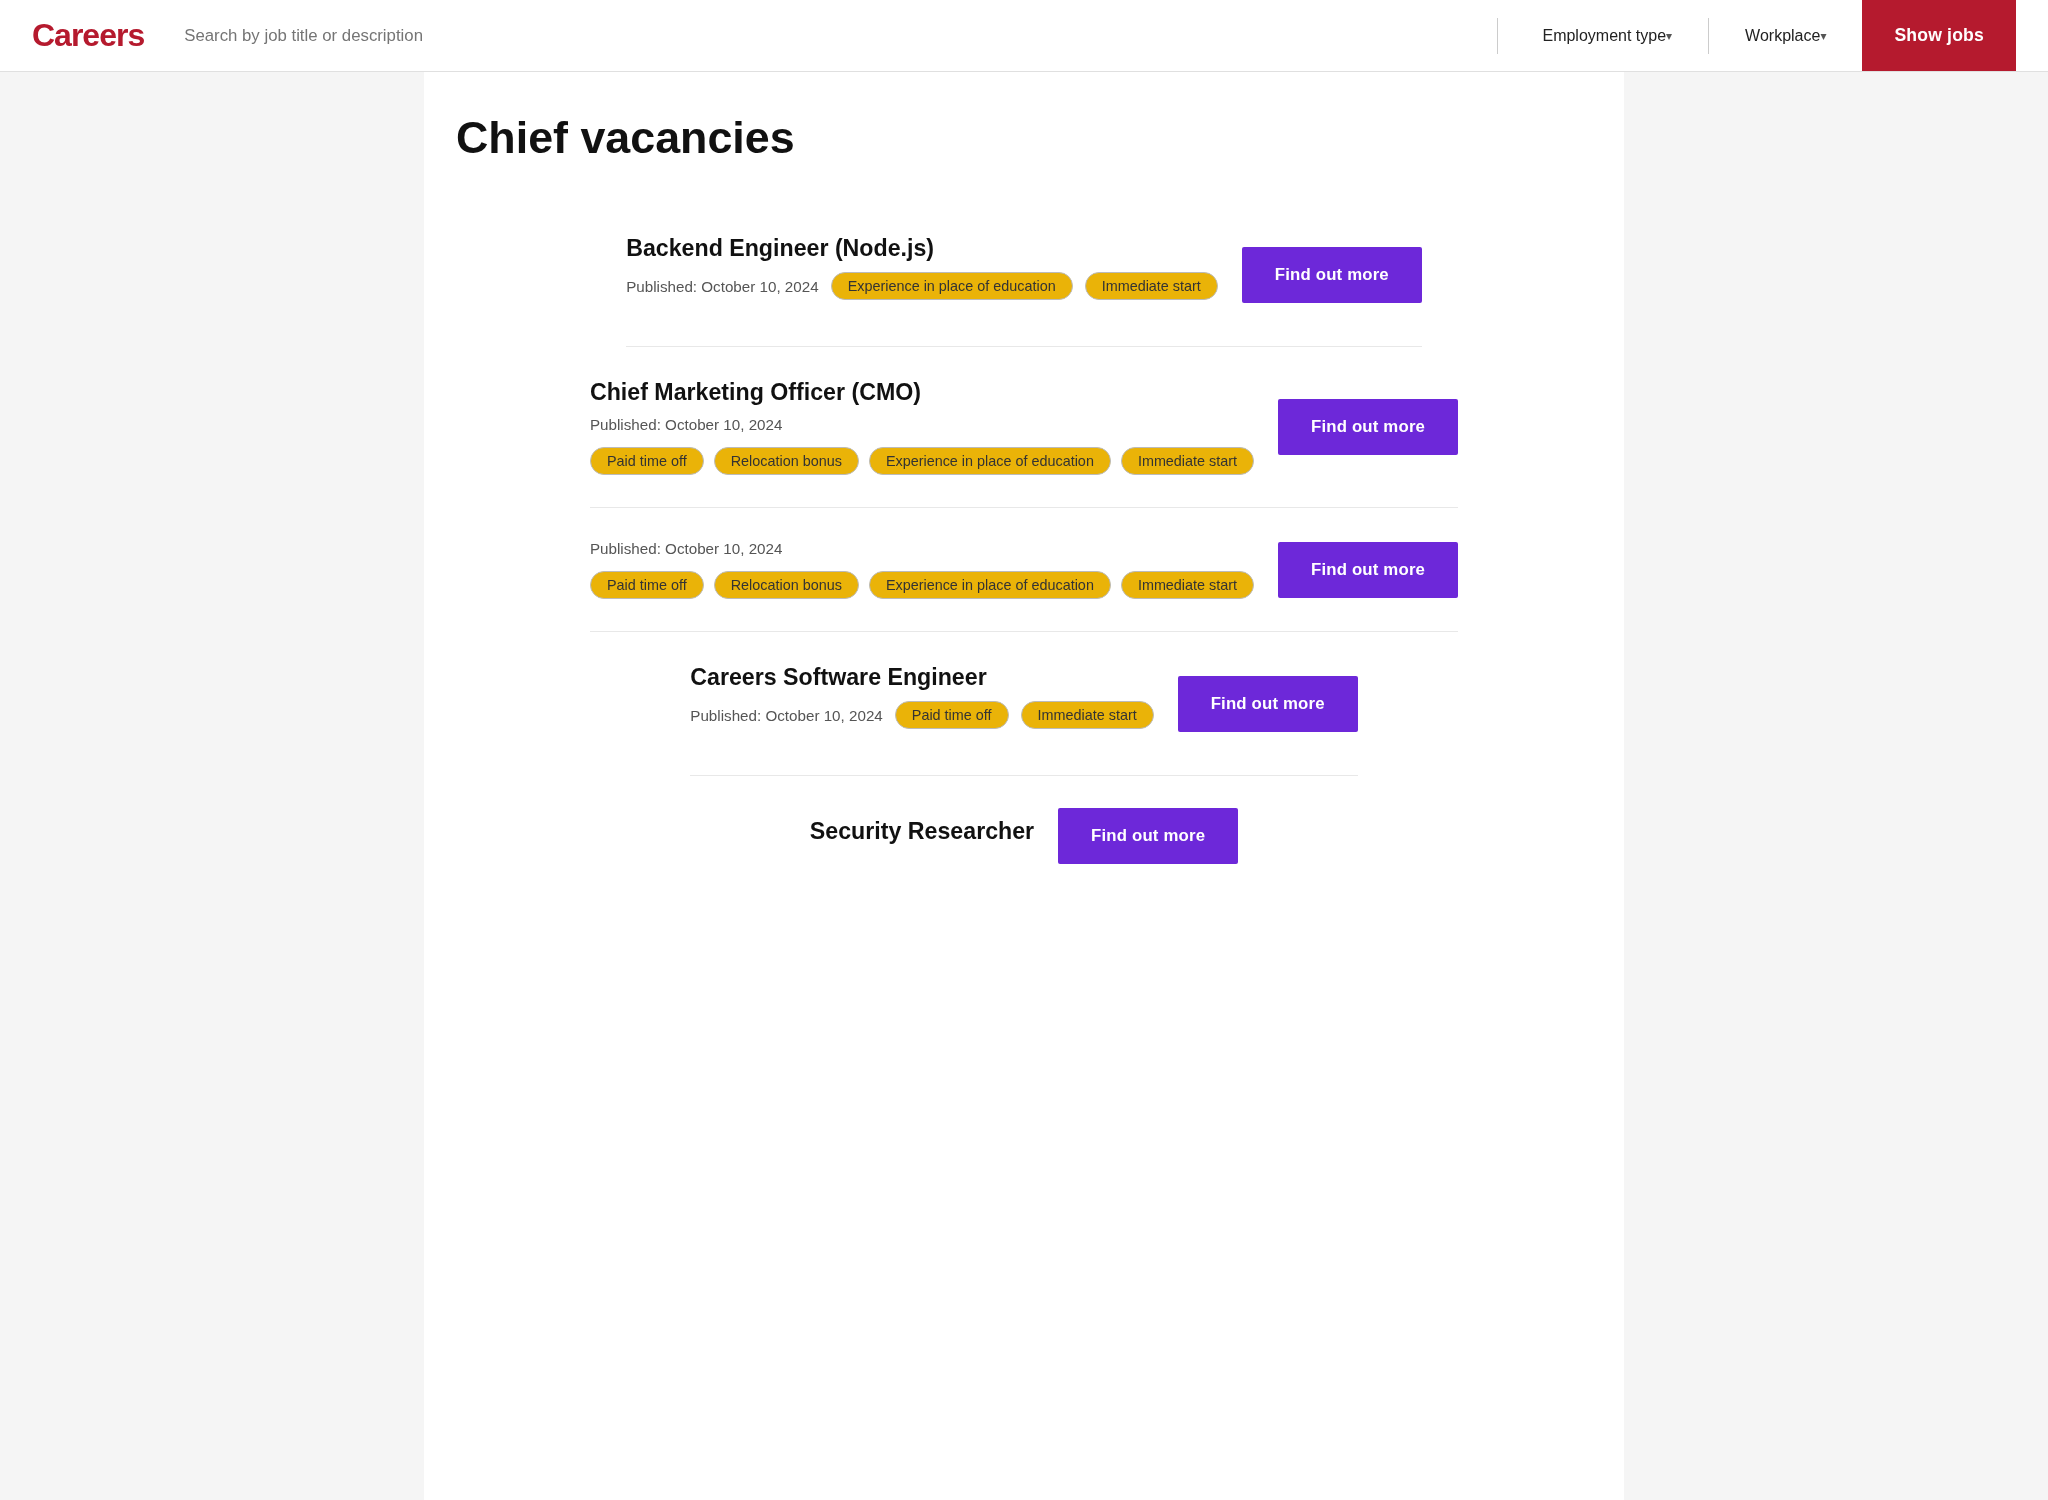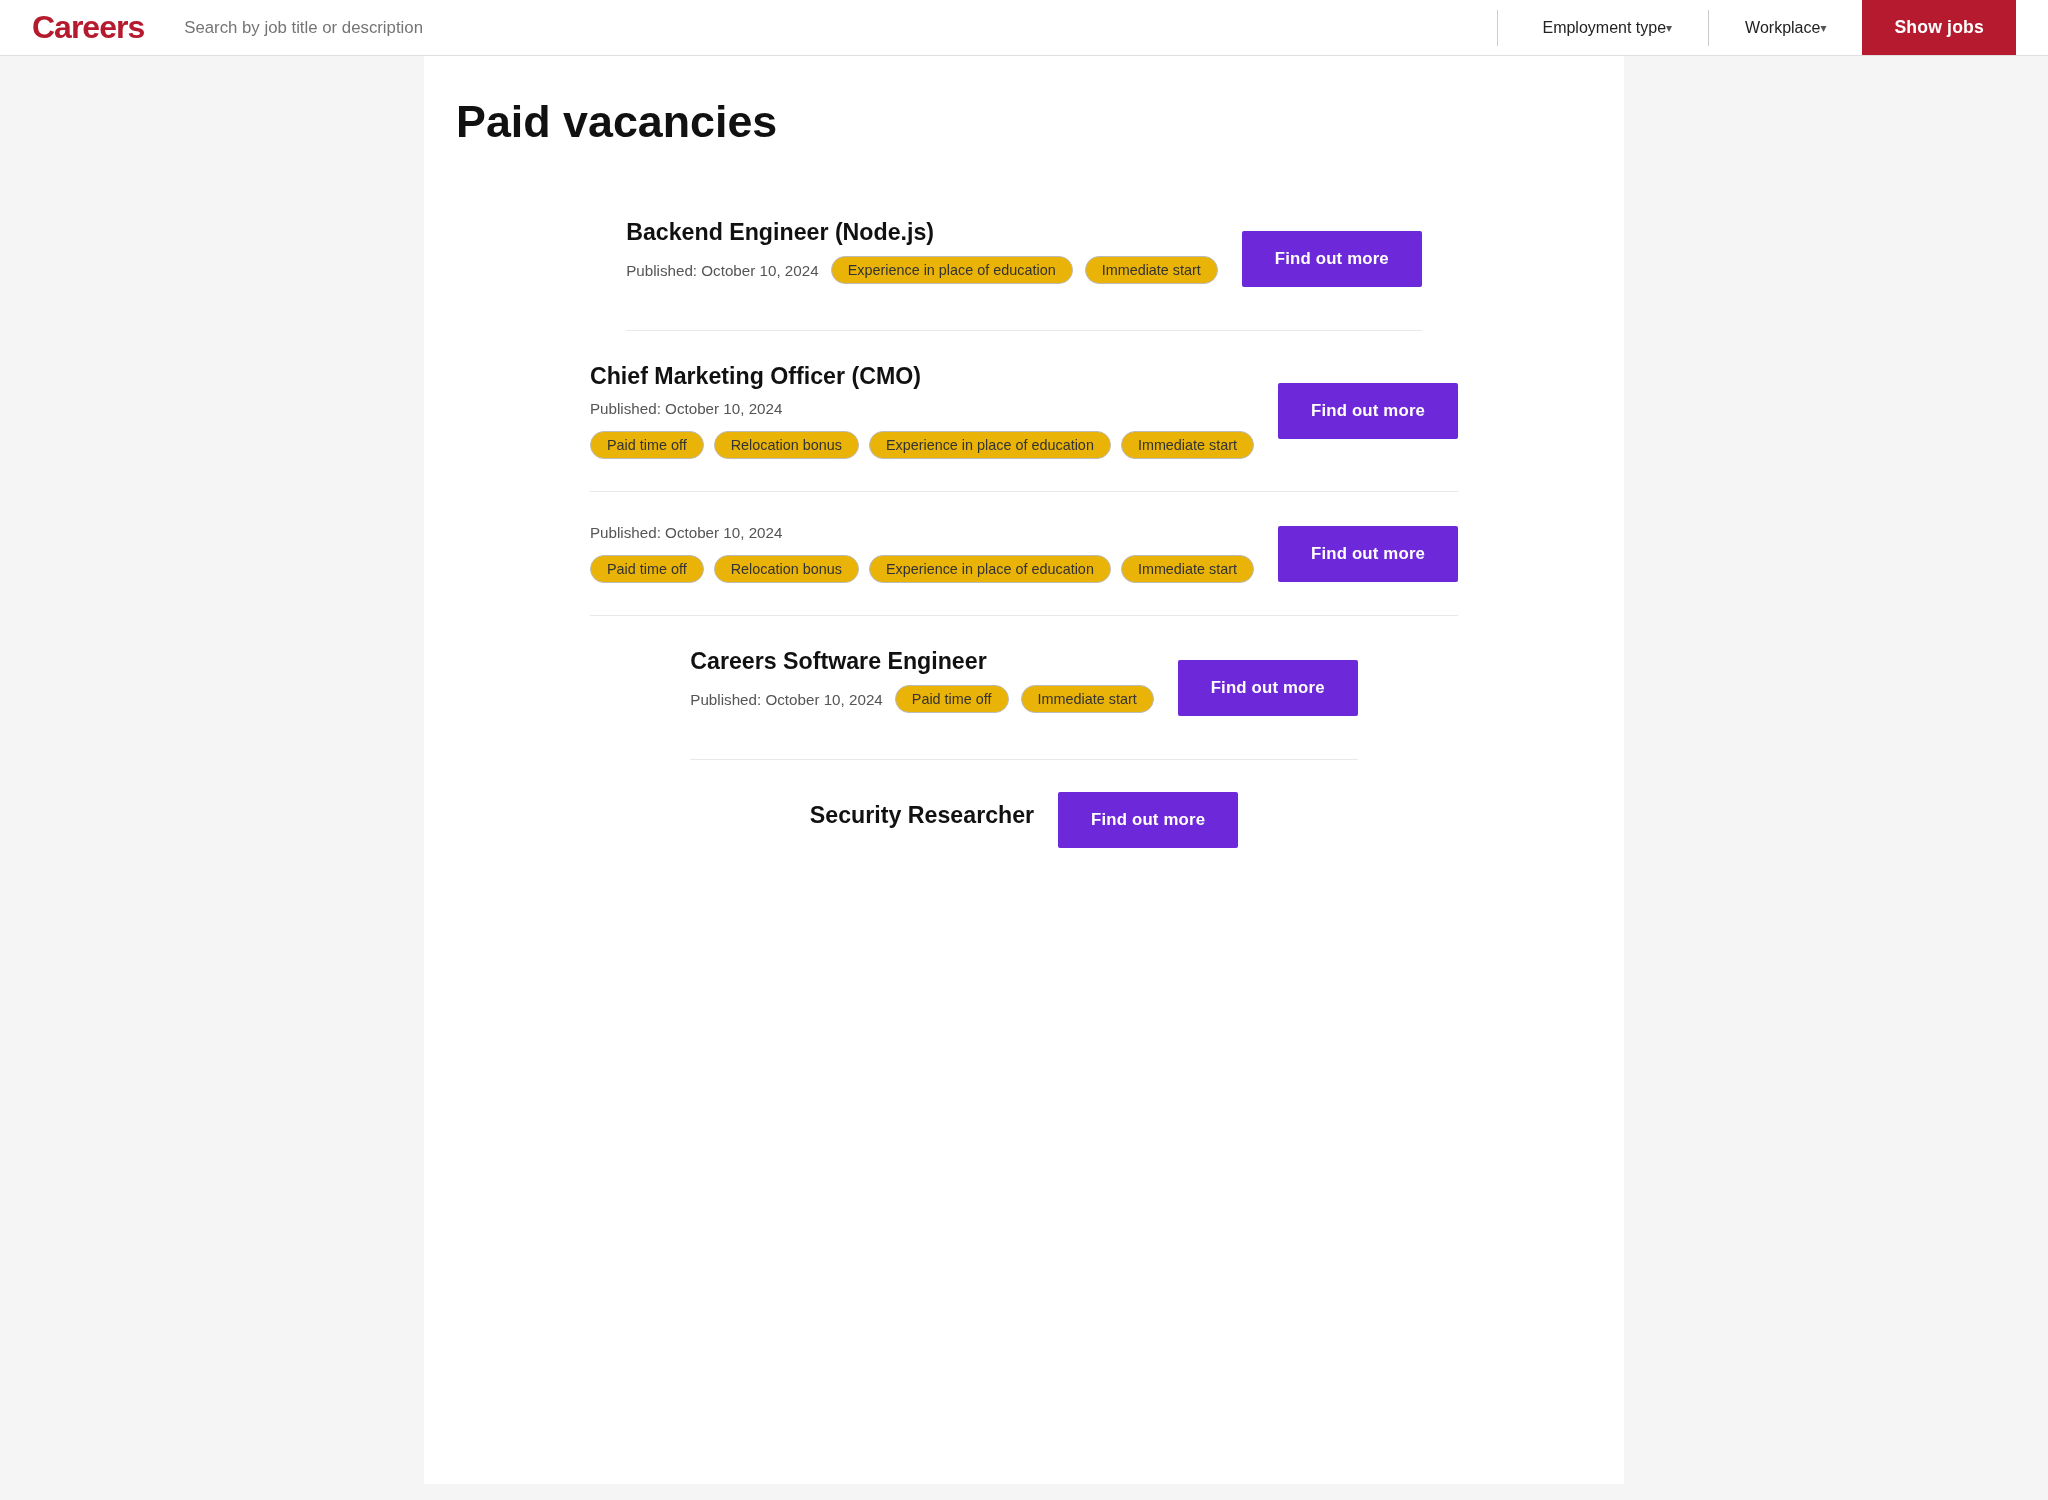--- a/index.html
+++ b/index.html
@@ -13,21 +13,21 @@
       background: #f5f5f5;
       color: #222;
     }
 
     
     header {
       background: #fff;
       display: flex;
       align-items: center;
       padding: 0 32px;
-      height: 56px;
+      height: 72px;
       border-bottom: 1px solid #e0e0e0;
       gap: 24px;
     }
 
     .logo {
       font-size: 2rem;
       font-weight: 900;
       color: #b51a2e;
       white-space: nowrap;
       letter-spacing: -1px;
@@ -199,21 +199,21 @@
   </button>
   <div class="filter-divider"></div>
   <button class="filter-btn">
     <span>Workplace</span>
     <span class="chevron">▾</span>
   </button>
   <button class="show-jobs-btn">Show jobs</button>
 </header>
 
 <main>
-  <h1 class="page-title">Paid vacancies</h1>
+  <h1 class="page-title">Chief vacancies</h1>
 
   <div class="job-list" id="job-list-container">
 
   <div class="job-item">
         <div class="job-info">
           <div class="job-title">Backend Engineer (Node.js)</div>
           <div class="job-meta">
             <span class="job-published">Published: October 10, 2024</span>
             <span class="tag">Experience in place of education</span>
             <span class="tag">Immediate start</span>

